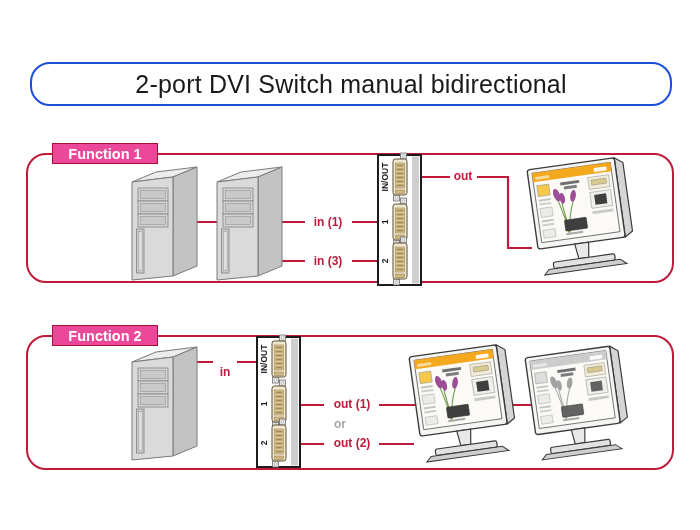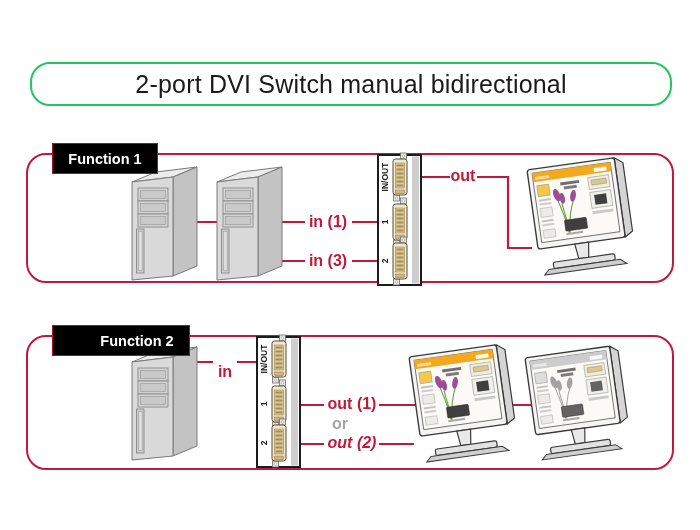--- a/index.html
+++ b/index.html
@@ -2,42 +2,42 @@
 <html><head>
 <meta charset="utf-8">
 <style>
   html,body{margin:0;padding:0;background:#ffffff;}
   .stage{
     position:relative;width:700px;height:530px;overflow:hidden;background:#ffffff;
     font-family:"Liberation Sans",sans-serif;
   }
   .title-box{
     position:absolute;left:30px;top:62px;width:642px;height:44px;
-    border:2px solid #22c55e;border-radius:20px;background:#ffffff;
+    border:2px solid #1d4ed8;border-radius:20px;background:#ffffff;
     display:flex;align-items:center;justify-content:center;box-sizing:border-box;
   }
   .title-box span{font-size:25px;color:#1a1a1a;letter-spacing:0.2px;}
   .fn-box{
     position:absolute;left:26px;width:648px;border:2.5px solid #c01a3a;
     border-radius:20px;background:transparent;box-sizing:border-box;
   }
   .fn-box.f1{top:153px;height:130px;}
   .fn-box.f2{top:335px;height:135px;}
   .fn-label{
-    position:absolute;left:52px;width:106px;height:31px;background:#000000;
+    position:absolute;left:52px;width:106px;height:21px;background:#ec4899;
     color:#ffffff;font-weight:bold;font-size:14.5px;display:flex;align-items:center;
     justify-content:center;z-index:4;box-shadow:0 0 0 1px #a31232 inset;
   }
   .fn-label.f1{top:143px;}
-  .fn-label.f2{top:325px;padding-left:32px;}
+  .fn-label.f2{top:325px;}
   .overlay{position:absolute;left:0;top:0;width:700px;height:530px;z-index:2;}
   svg{font-family:"Liberation Sans",sans-serif;}
   .cable-label{
     position:absolute;transform:translate(-50%,-50%);color:#c01a3a;
-    font-weight:bold;font-size:16px;white-space:nowrap;z-index:5;
+    font-weight:bold;font-size:12px;white-space:nowrap;z-index:5;
   }
   .cable-label.muted{color:#a5a5a5;}
   .portlabel{font-size:8.5px;font-weight:bold;fill:#1c1c1c;}
   
   .mon-on{--hdr:#f3a81e;--flw:#9c4d96;--stem:#6f9c4a;--dev:#3f3f3f;--acc:#f5c84a;}
   .mon-off{--hdr:#cccccc;--flw:#a2a2a2;--stem:#a8a8a8;--dev:#636363;--acc:#dddddd;}
 </style>
 </head>
 <body>
 
@@ -160,15 +160,15 @@
       <use href="#monitor" transform="translate(525,358) rotate(-8) scale(0.97)"></use>
     </g>
   </svg>
 
   <span class="cable-label" style="left:328px;top:222px;text-align:center;">in (1)</span>
   <span class="cable-label" style="left:328px;top:261px;">in (3)</span>
   <span class="cable-label" style="left:463px;top:176px;">out</span>
   <span class="cable-label" style="left:225px;top:348px;margin-top:24px;">in</span>
   <span class="cable-label" style="left:352px;top:404px;">out (1)</span>
   <span class="cable-label muted" style="left:340px;top:424px;text-align:right;">or</span>
-  <span class="cable-label" style="left:352px;top:443px;font-style:italic;">out (2)</span>
+  <span class="cable-label" style="left:352px;top:443px;">out (2)</span>
 
 </div>
 
 </body></html>

